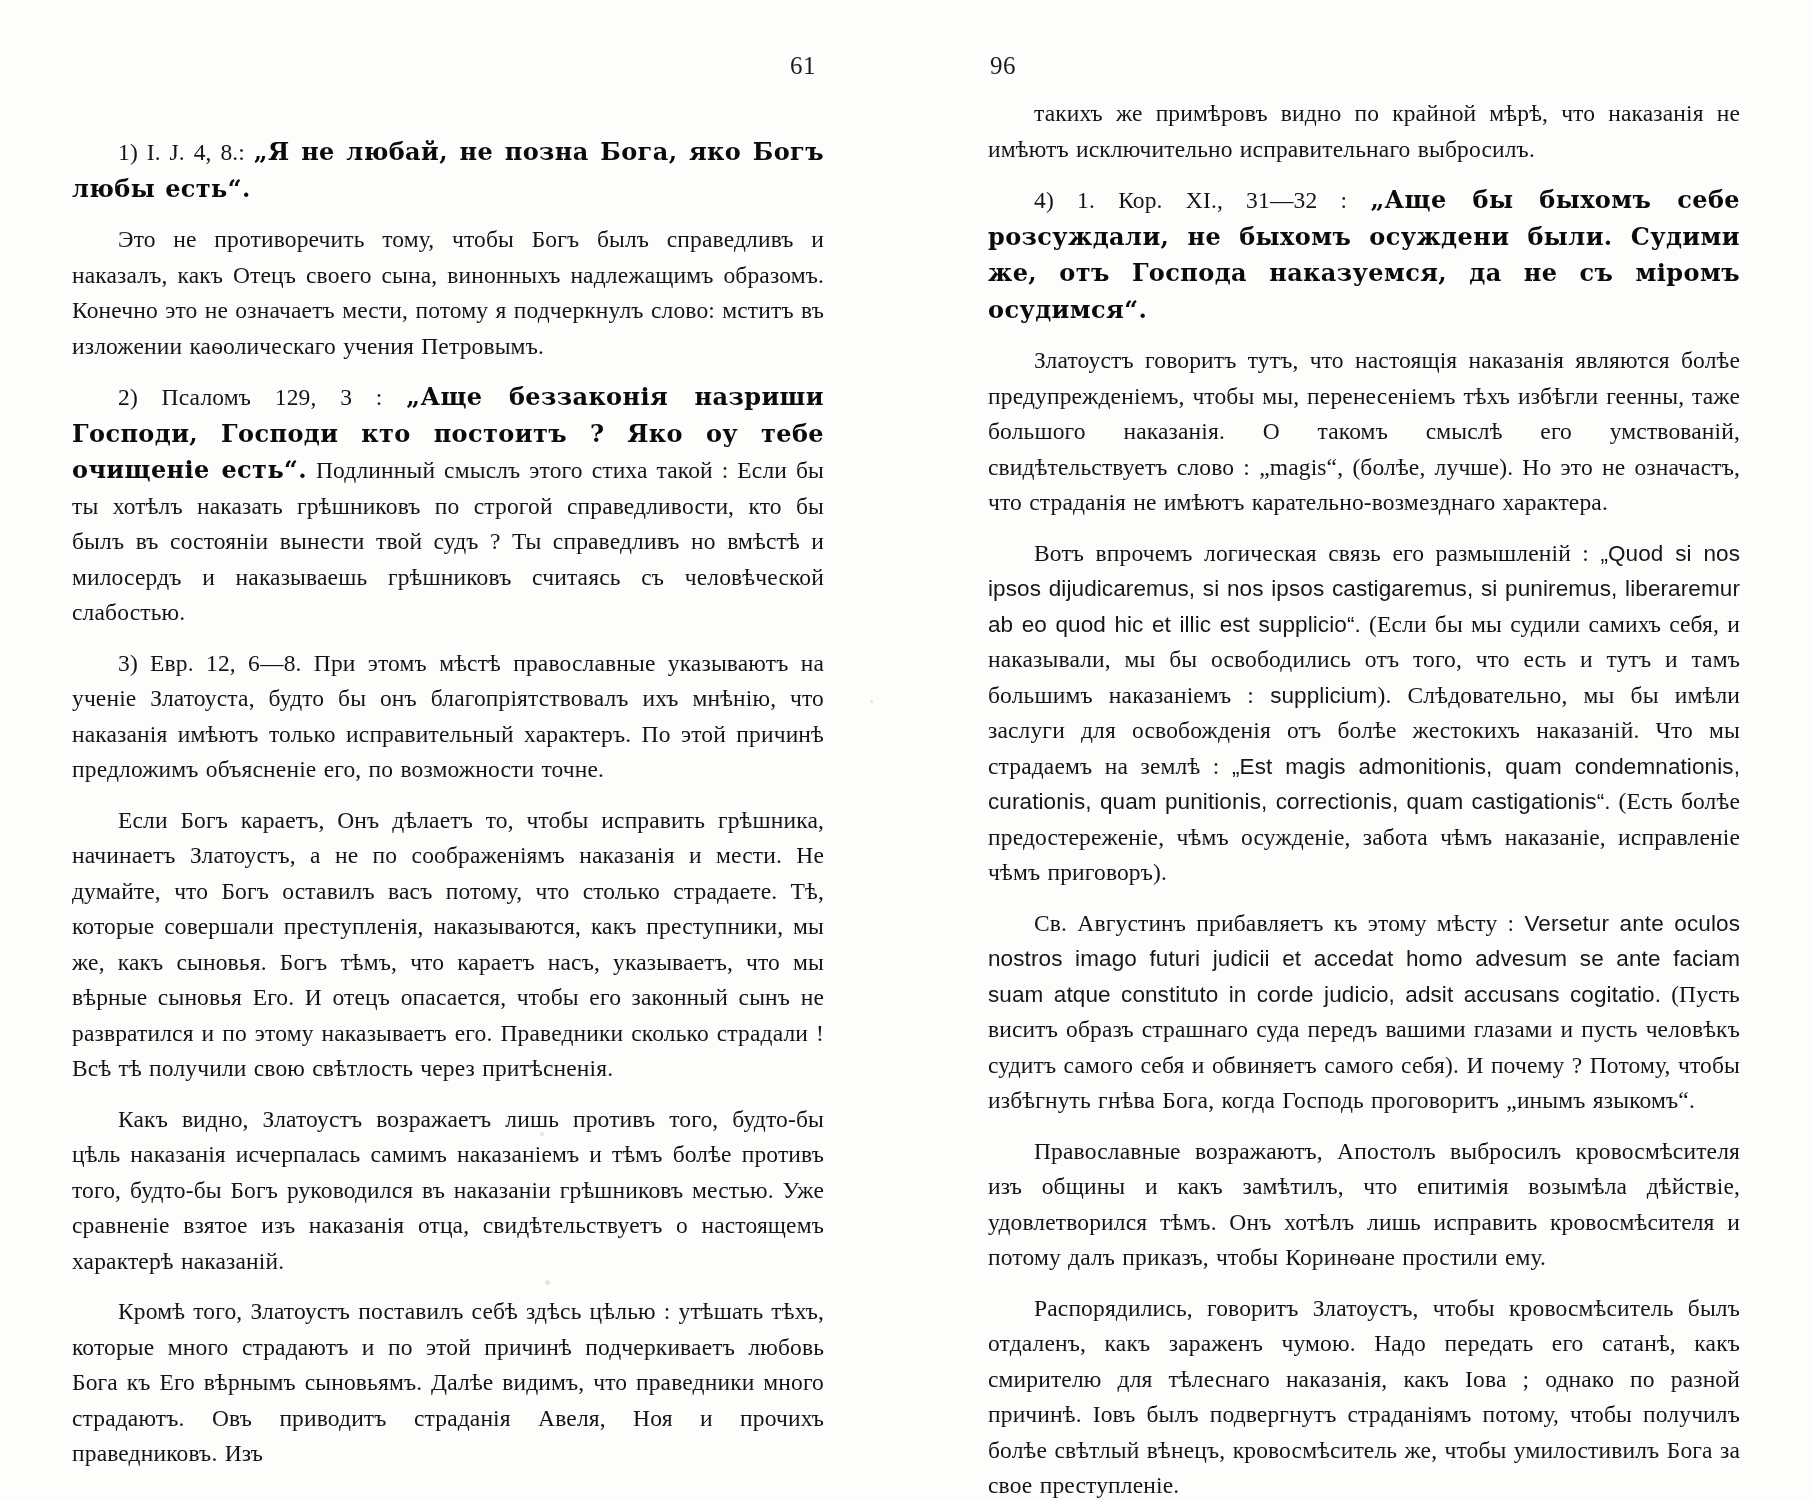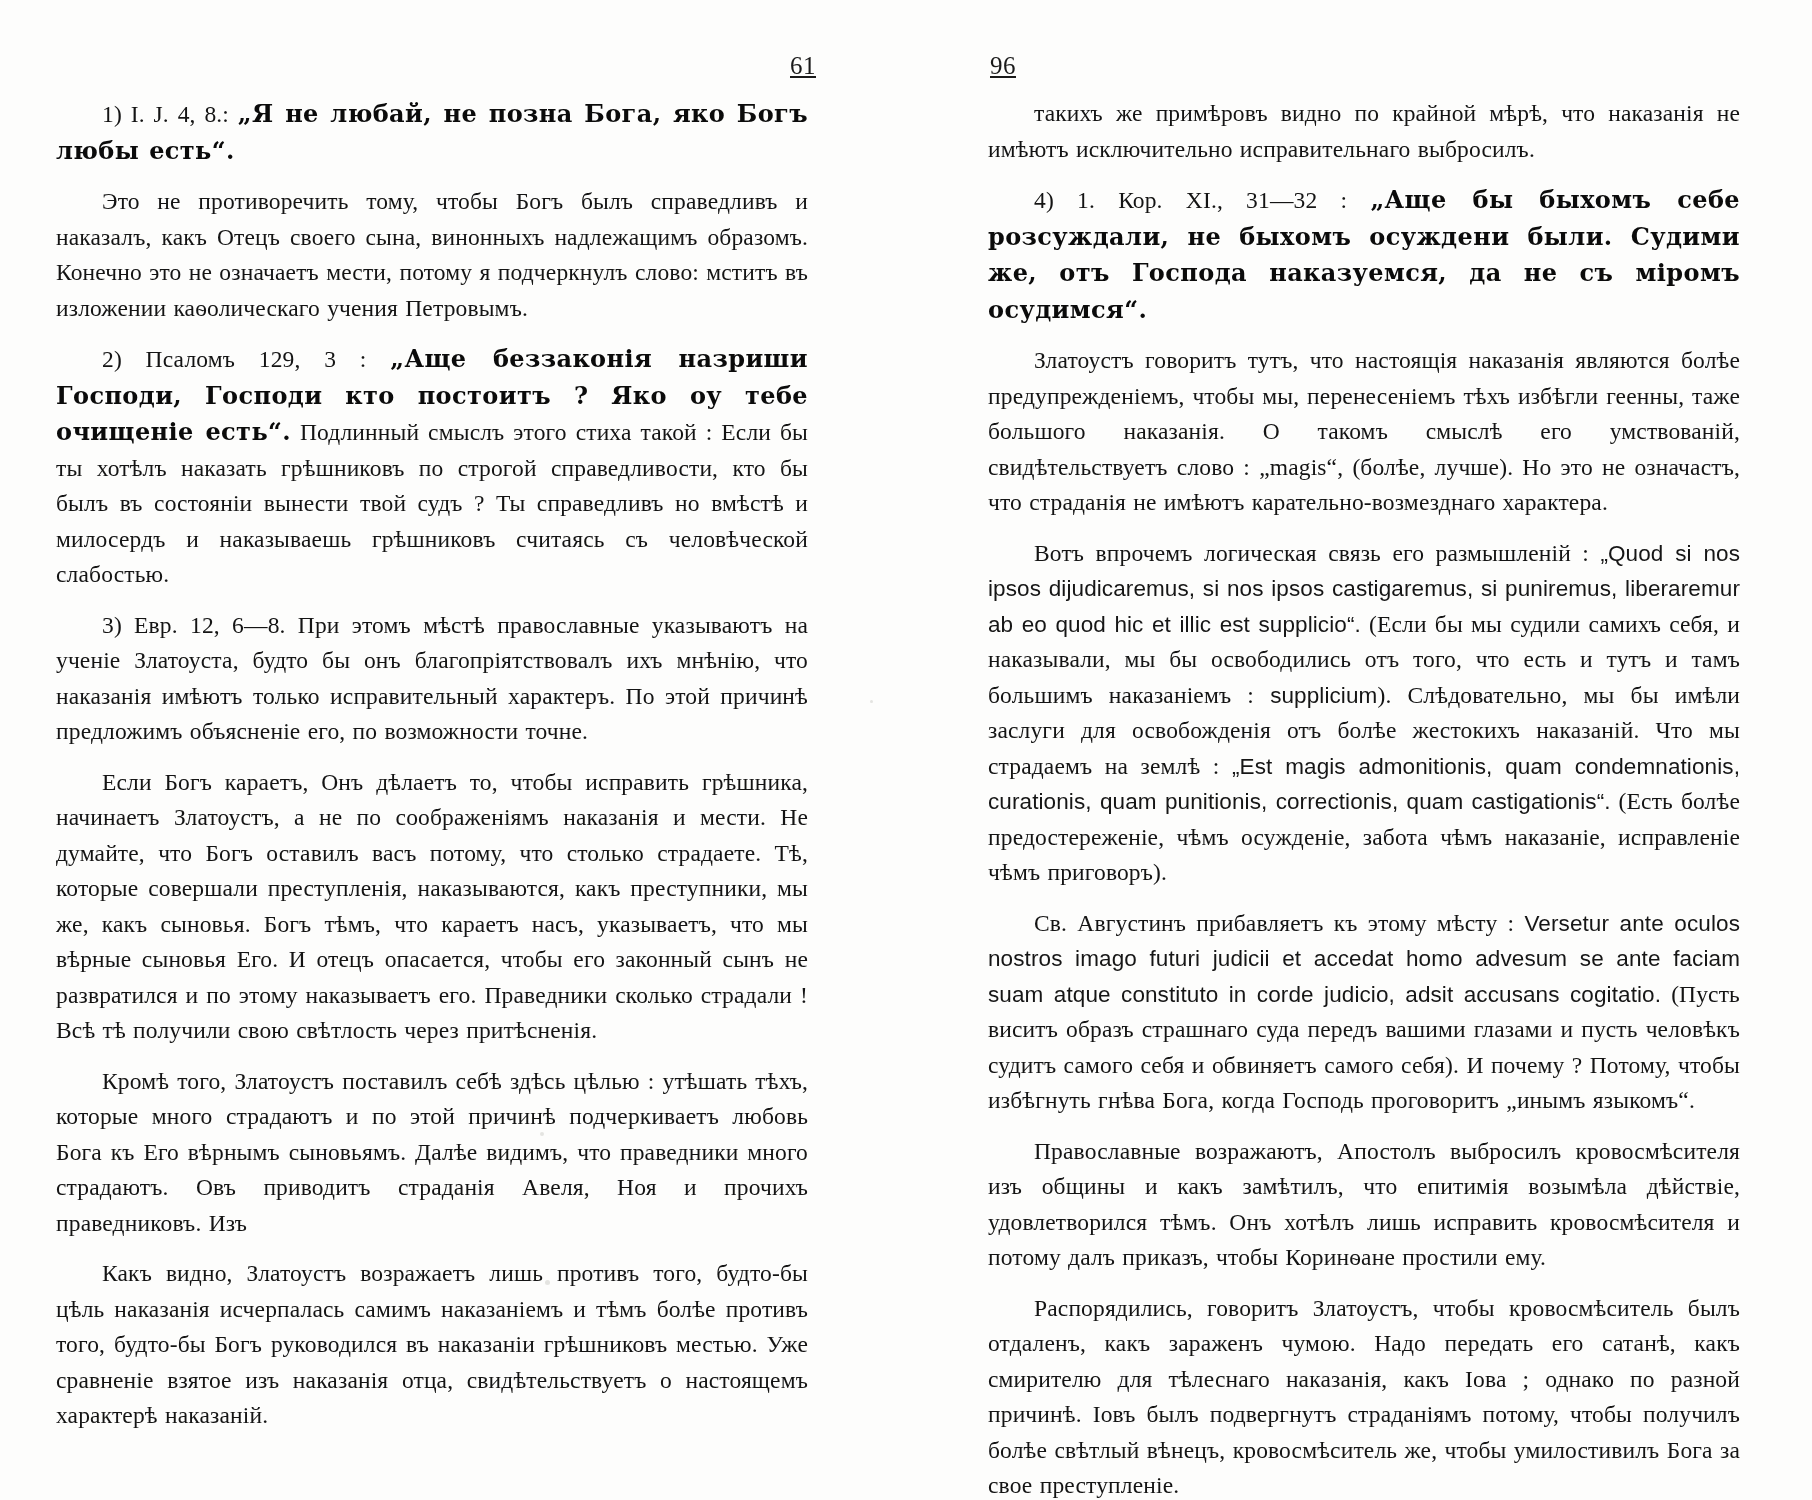--- a/index.html
+++ b/index.html
@@ -26,38 +26,37 @@
     left: 0;
     width: 100%;
     height: 36px;
   }
   .folio {
     position: absolute;
     font-size: 25px;
     font-family: "Liberation Serif", serif;
     color: #1a1a1a;
     letter-spacing: 0.5px;
-    text-decoration: underline;
   }
   .folio.left { left: 790px; top: 26px; }
   .folio.right { left: 990px; top: 26px; }
 
   .columns {
     position: absolute;
     top: 96px;
     left: 0;
     width: 1812px;
     height: 1380px;
   }
   .col {
     position: absolute;
     top: 0;
     width: 752px;
   }
-  .col.left  { left: 56px; }
+  .col.left  { left: 72px; margin-top: 38px; }
   .col.right { left: 988px; }
 
   p {
     margin: 0 0 15px 0;
     text-align: justify;
     text-align-last: left;
     font-size: 23.5px;
     line-height: 35.5px;
     letter-spacing: 0.15px;
     word-spacing: 1.2px;
@@ -99,22 +98,22 @@
     <div class="folio right">96</div>
   </div>
 
   <div class="columns">
     <div class="col left" id="col-left">
         <p class="indent"><span>1) I. J. 4, 8.: </span><span class="slav">„Я не любай, не позна Бога, яко Богъ любы есть“.</span></p>
         <p class="indent"><span>Это не противоречить тому, чтобы Богъ былъ справедливъ и наказалъ, какъ Отецъ своего сына, винонныхъ надлежащимъ образомъ. Конечно это не означаетъ мести, потому я подчеркнулъ слово: мститъ въ изложении каѳолическаго учения Петровымъ.</span></p>
         <p class="indent"><span>2) Псаломъ 129, 3 : </span><span class="slav">„Аще беззаконія назриши Господи, Господи кто постоитъ ? Яко оу тебе очищеніе есть“.</span><span> Подлинный смыслъ этого стиха такой : Если бы ты хотѣлъ наказать грѣшниковъ по строгой справедливости, кто бы былъ въ состояніи вынести твой судъ ? Ты справедливъ но вмѣстѣ и милосердъ и наказываешь грѣшниковъ считаясь съ человѣческой слабостью.</span></p>
         <p class="indent"><span>3) Евр. 12, 6—8. При этомъ мѣстѣ православные указываютъ на ученіе </span><span class="ital">Златоуста</span><span>, будто бы онъ благопріятствовалъ ихъ мнѣнію, что наказанія имѣютъ только исправительный характеръ. По этой причинѣ предложимъ объясненіе его, по возможности точне.</span></p>
         <p class="indent"><span>Если Богъ караетъ, Онъ дѣлаетъ то, чтобы исправить грѣшника, начинаетъ Златоустъ, а не по соображеніямъ наказанія и </span><span class="ital">мести</span><span>. Не думайте, что Богъ оставилъ васъ потому, что столько страдаете. Тѣ, которые совершали преступленія, наказываются, какъ преступники, мы же, какъ сыновья. Богъ тѣмъ, что караетъ насъ, указываетъ, что мы вѣрные сыновья Его. И отецъ опасается, чтобы его законный сынъ не развратился и по этому наказываетъ его. Праведники сколько страдали ! Всѣ тѣ получили свою свѣтлость через притѣсненія.</span></p>
+        <p class="indent"><span>Какъ видно, Златоустъ возражаетъ лишь противъ того, будто-бы цѣль наказанія исчерпалась самимъ наказаніемъ и тѣмъ болѣе противъ того, будто-бы Богъ руководился въ наказаніи грѣшниковъ местью. Уже сравненіе взятое изъ наказанія отца, свидѣтельствуетъ о настоящемъ характерѣ наказаній.</span></p>
         <p class="indent"><span>Кромѣ того, Златоустъ поставилъ себѣ здѣсь цѣлью : утѣшать тѣхъ, которые много страдаютъ и по этой причинѣ подчеркиваетъ любовь Бога къ Его вѣрнымъ сыновьямъ. Далѣе видимъ, что праведники много страдаютъ. Овъ приводитъ страданія Авеля, Ноя и прочихъ праведниковъ. Изъ</span></p>
-        <p class="indent"><span>Какъ видно, Златоустъ возражаетъ лишь противъ того, будто-бы цѣль наказанія исчерпалась самимъ наказаніемъ и тѣмъ болѣе противъ того, будто-бы Богъ руководился въ наказаніи грѣшниковъ местью. Уже сравненіе взятое изъ наказанія отца, свидѣтельствуетъ о настоящемъ характерѣ наказаній.</span></p>
       </div>
     <div class="col right" id="col-right">
         <p class="indent"><span>такихъ же примѣровъ видно по крайной мѣрѣ, что наказанія не имѣютъ исключительно исправительнаго выбросилъ.</span></p>
         <p class="indent"><span>4) 1. Кор. XI., 31—32 : </span><span class="slav">„Аще бы быхомъ себе розсуждали, не быхомъ осуждени были. Судими же, отъ Господа наказуемся, да не съ міромъ осудимся“.</span></p>
         <p class="indent"><span>Златоустъ говоритъ тутъ, что настоящія наказанія являются болѣе предупрежденіемъ, чтобы мы, перенесеніемъ тѣхъ избѣгли геенны, таже большого наказанія. О такомъ смыслѣ его умствованій, свидѣтельствуетъ слово : „magis“, (болѣе, лучше). Но это не означастъ, что страданія не имѣютъ карательно-возмезднаго характера.</span></p>
         <p class="indent"><span>Вотъ впрочемъ логическая связь его размышленій : </span><span class="lat">„Quod si nos ipsos dijudicaremus, si nos ipsos castigaremus, si puniremus, liberaremur ab eo quod hic et illic est supplicio“.</span><span> (Если бы мы судили самихъ себя, и наказывали, мы бы освободились отъ того, что есть и тутъ и тамъ большимъ наказаніемъ : </span><span class="lat">supplicium</span><span>). Слѣдовательно, мы бы имѣли заслуги для освобожденія отъ болѣе жестокихъ наказаній. Что мы страдаемъ на землѣ : </span><span class="lat">„Est </span><span class="lat ital">magis</span><span class="lat"> admonitionis, quam condemnationis, curationis, quam punitionis, correctionis, quam castigationis“.</span><span> (Есть </span><span class="ital">болѣе</span><span> предостереженіе, чѣмъ осужденіе, забота чѣмъ наказаніе, исправленіе чѣмъ приговоръ).</span></p>
         <p class="indent"><span>Св. Августинъ прибавляетъ къ этому мѣсту : </span><span class="lat">Versetur ante oculos nostros imago futuri judicii et accedat homo advesum se ante faciam suam atque constituto in corde judicio, adsit accusans cogitatio.</span><span> (Пусть виситъ образъ страшнаго суда передъ вашими глазами и пусть человѣкъ судитъ самого себя и обвиняетъ самого себя). И почему ? Потому, чтобы избѣгнуть гнѣва Бога, когда Господь проговоритъ „инымъ языкомъ“.</span></p>
         <p class="indent"><span>Православные возражаютъ, Апостолъ выбросилъ кровосмѣсителя изъ общины и какъ замѣтилъ, что епитимія возымѣла дѣйствіе, удовлетворился тѣмъ. Онъ хотѣлъ лишь исправить кровосмѣсителя и потому далъ приказъ, чтобы Коринѳане простили ему.</span></p>
         <p class="indent"><span>Распорядились, говоритъ Златоустъ, чтобы кровосмѣситель былъ отдаленъ, какъ зараженъ чумою. Надо передать его сатанѣ, какъ смирителю для тѣлеснаго наказанія, какъ Іова ; однако по разной причинѣ. Іовъ былъ подвергнутъ страданіямъ потому, </span><span class="ital">чтобы получилъ болѣе свѣтлый вѣнецъ</span><span>, кровосмѣситель же, чтобы умилостивилъ Бога за свое преступленіе.</span></p>
       </div>

